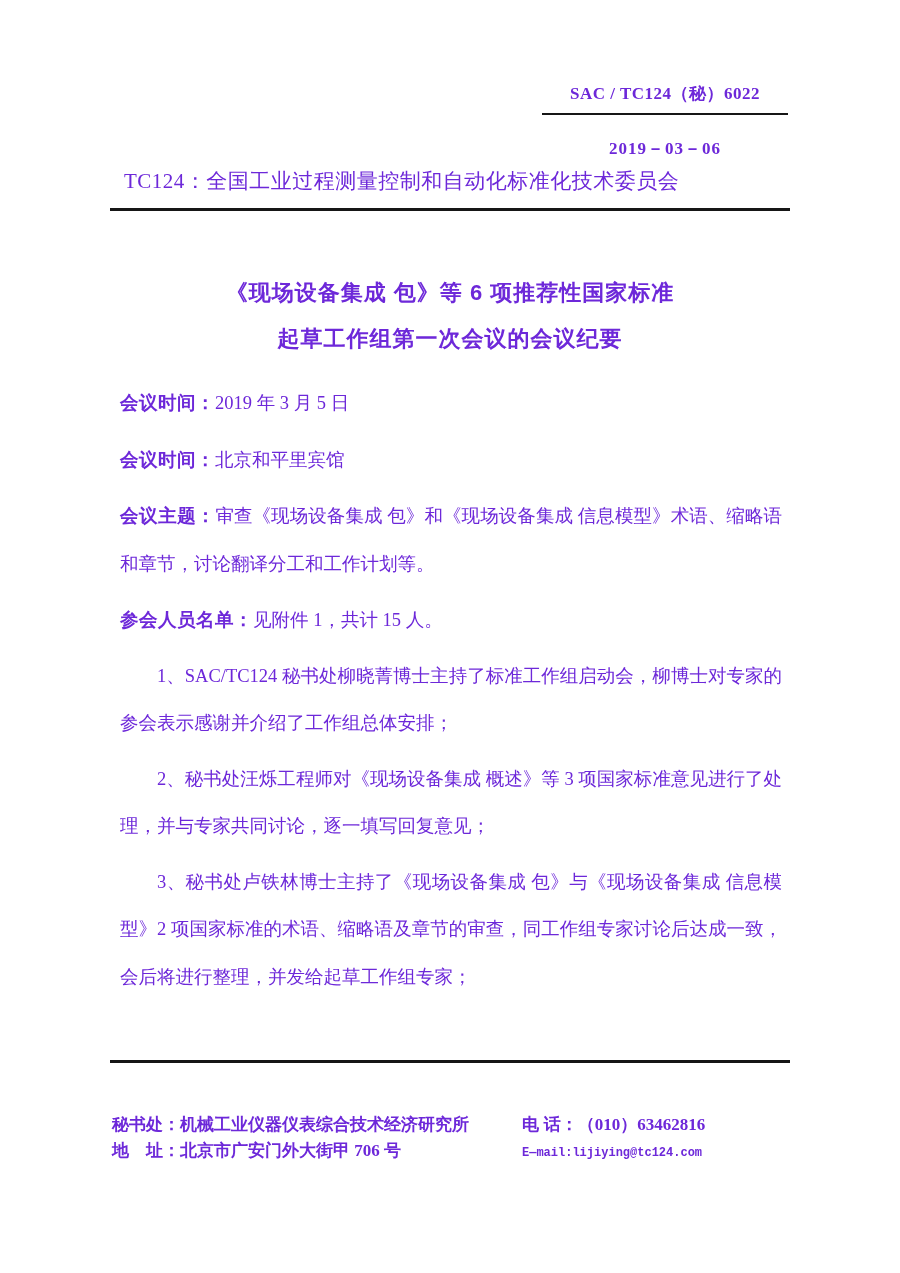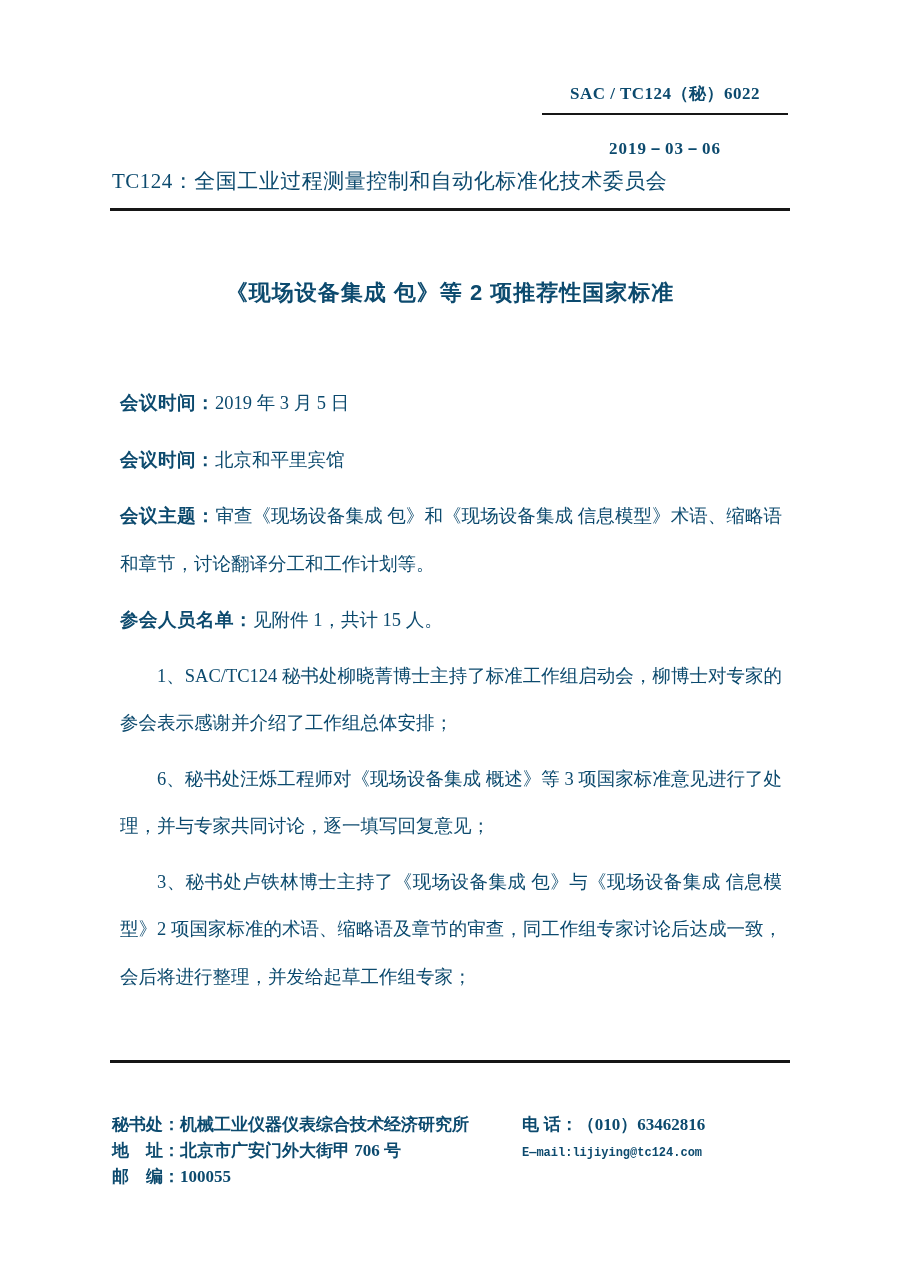--- a/index.html
+++ b/index.html
@@ -5,21 +5,21 @@
   html, body {
     margin: 0;
     padding: 0;
     background: #ffffff;
   }
   .page {
     position: relative;
     width: 900px;
     height: 1273px;
     background: #ffffff;
-    color: #0c4a6e;
+    color: #6d28d9;
     font-family: "Liberation Serif", "DejaVu Serif", serif;
     overflow: hidden;
   }
 
   
   .doc-number-block {
     position: absolute;
     top: 82px;
     right: 112px;
     width: 246px;
@@ -37,21 +37,21 @@
   }
   .doc-date {
     margin-top: 22px;
     font-size: 17px;
     font-weight: bold;
     letter-spacing: 1px;
   }
   .committee {
     position: absolute;
     top: 167px;
-    left: 112px;
+    left: 124px;
     font-size: 21px;
     letter-spacing: 0.5px;
     white-space: nowrap;
   }
   .header-rule {
     position: absolute;
     top: 208px;
     left: 110px;
     right: 110px;
     border-top: 3px solid #161616;
@@ -139,39 +139,39 @@
   <div class="doc-number-block">
     <div class="doc-number">SAC / TC124（秘）6022</div>
     <div class="doc-number-rule"></div>
     <div class="doc-date">2019－03－06</div>
   </div>
 
   <div class="committee">TC124：全国工业过程测量控制和自动化标准化技术委员会</div>
   <div class="header-rule"></div>
 
   <div class="title-block">
-    <div class="title-line">《现场设备集成 包》等 2 项推荐性国家标准</div>
+    <div class="title-line">《现场设备集成 包》等 6 项推荐性国家标准</div>
+    <div class="title-line">起草工作组第一次会议的会议纪要</div>
   </div>
 
   <div class="doc-body">
     <p class="meta-line"><span class="meta-label">会议时间：</span><span class="meta-value">2019 年 3 月 5 日</span></p>
     <p class="meta-line"><span class="meta-label">会议时间：</span><span class="meta-value">北京和平里宾馆</span></p>
     <p class="meta-line"><span class="meta-label">会议主题：</span><span class="meta-value">审查《现场设备集成 包》和《现场设备集成 信息模型》术语、缩略语和章节，讨论翻译分工和工作计划等。</span></p>
     <p class="meta-line"><span class="meta-label">参会人员名单：</span><span class="meta-value">见附件 1，共计 15 人。</span></p>
     <p class="content-para">1、SAC/TC124 秘书处柳晓菁博士主持了标准工作组启动会，柳博士对专家的参会表示感谢并介绍了工作组总体安排；</p>
-    <p class="content-para">6、秘书处汪烁工程师对《现场设备集成 概述》等 3 项国家标准意见进行了处理，并与专家共同讨论，逐一填写回复意见；</p>
+    <p class="content-para">2、秘书处汪烁工程师对《现场设备集成 概述》等 3 项国家标准意见进行了处理，并与专家共同讨论，逐一填写回复意见；</p>
     <p class="content-para">3、秘书处卢铁林博士主持了《现场设备集成 包》与《现场设备集成 信息模型》2 项国家标准的术语、缩略语及章节的审查，同工作组专家讨论后达成一致，会后将进行整理，并发给起草工作组专家；</p>
   </div>
 
   <div class="footer-rule"></div>
   <div class="footer">
     <div class="footer-left">
       <div class="f-row"><span class="f-label">秘书处：</span><span class="f-value">机械工业仪器仪表综合技术经济研究所</span></div>
       <div class="f-row"><span class="f-label">地　址：</span><span class="f-value">北京市广安门外大街甲 706 号</span></div>
-      <div class="f-row"><span class="f-label">邮　编：</span><span class="f-value">100055</span></div>
     </div>
     <div class="footer-right">
       <div class="f-row"><span class="f-label">电 话：</span><span class="f-value">（010）63462816</span></div>
       <div class="f-row f-row-email"><span class="f-label">E—mail:</span><span class="f-value">lijiying@tc124.com</span></div>
     </div>
   </div>
 
 </div>
 
 </body></html>

